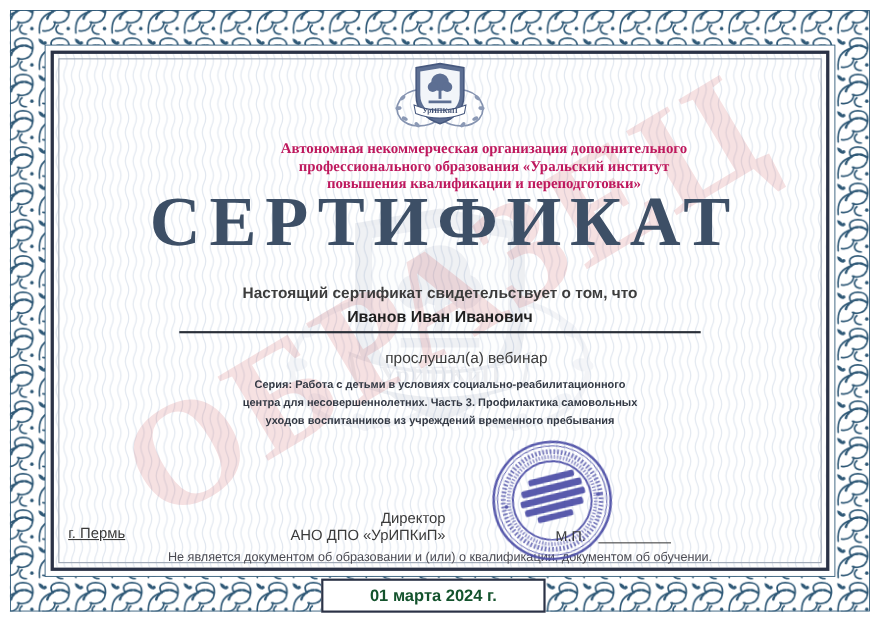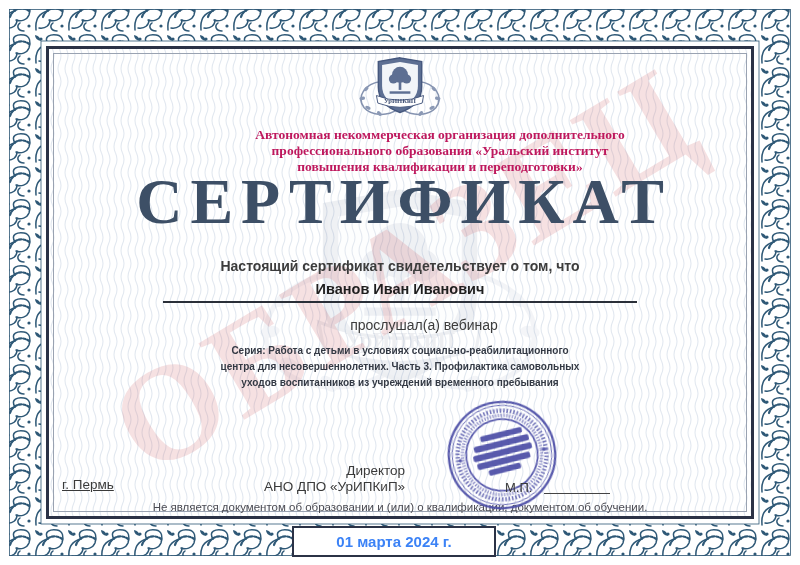--- a/index.html
+++ b/index.html
@@ -21,21 +21,21 @@
   .name-line{left:163px;top:301px;width:474px;border-top:2px solid #2a2f38;height:0;}
   .action{top:317px;font-size:14px;color:#3c3c3c;padding-left:24px;}
   .topic{top:343px;font-size:10px;line-height:15.8px;font-weight:bold;color:#333944;}
   .city{left:62px;top:477px;font-size:13.5px;color:#3a3a3a;text-decoration:underline;}
   .director{left:264px;top:463px;font-size:13.5px;line-height:15.5px;color:#3a3a3a;}
   .mp{left:505px;top:480px;font-size:13px;color:#3a3a3a;z-index:7;}
   .sig-line{left:544px;top:493px;width:66px;border-top:1.5px solid #444;height:0;z-index:7;}
   .disclaimer{top:501px;font-size:11.5px;color:#4a4a52;}
   .datebox{left:292px;top:526px;width:204px;height:31px;background:#fff;
            border:2px solid #2b3246;display:flex;align-items:center;justify-content:center;
-           font-size:15px;font-weight:bold;color:#3b82f6;z-index:9;box-sizing:border-box;}
+           font-size:15px;font-weight:bold;color:#14532d;z-index:9;box-sizing:border-box;}
   .stamp{left:444px;top:397px;z-index:6;}
   .logo{left:340px;top:55px;}
   .faint{left:205px;top:182px;opacity:0.09;}
   svg{display:block;}
 </style>
 </head>
 <body>
 
 <div class="page">
 

